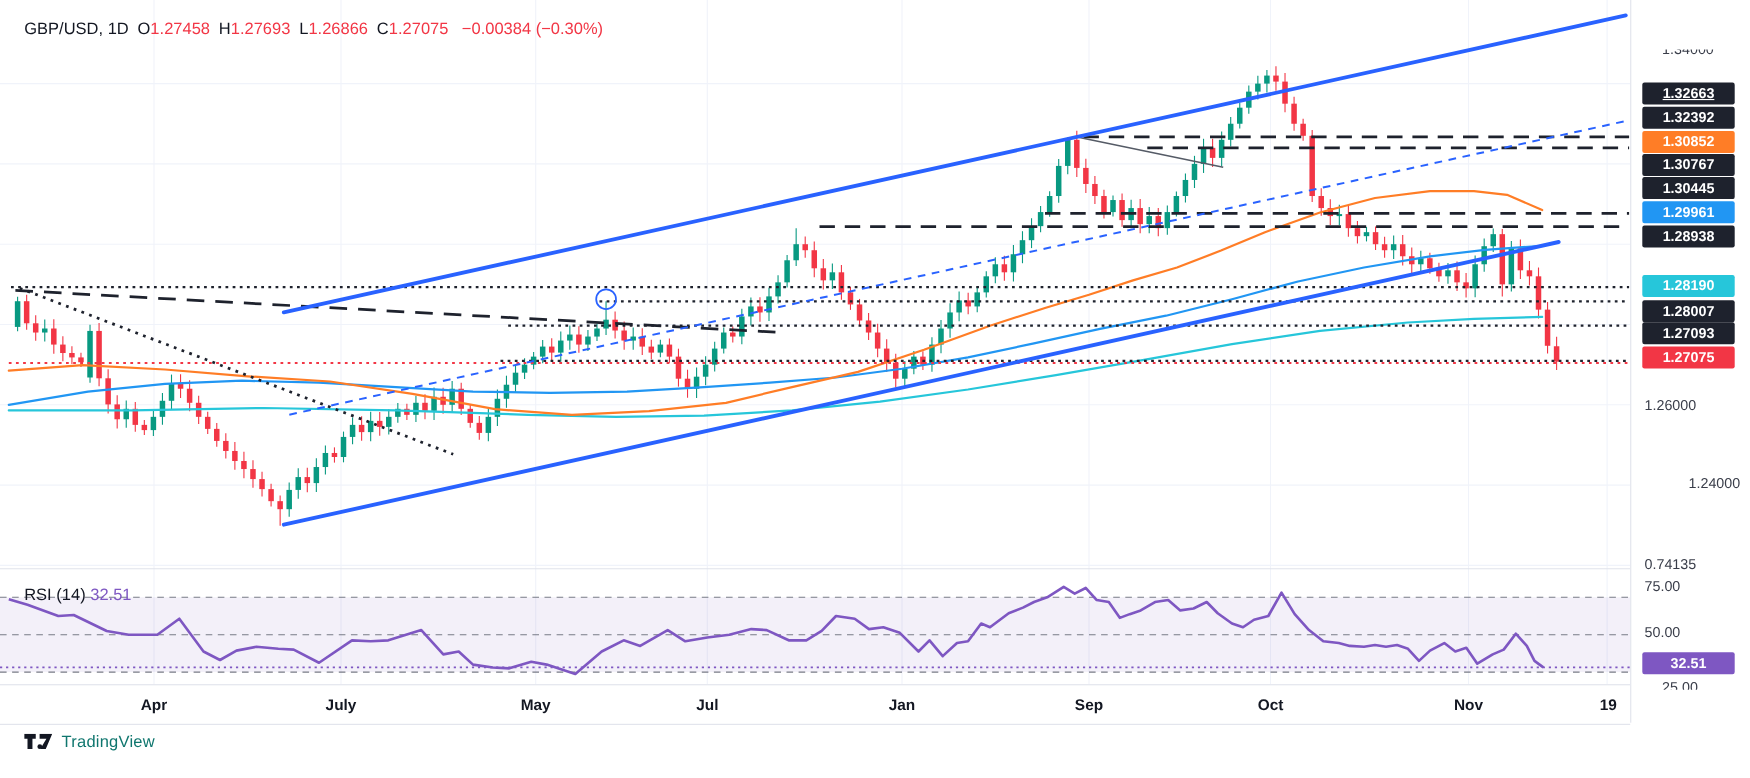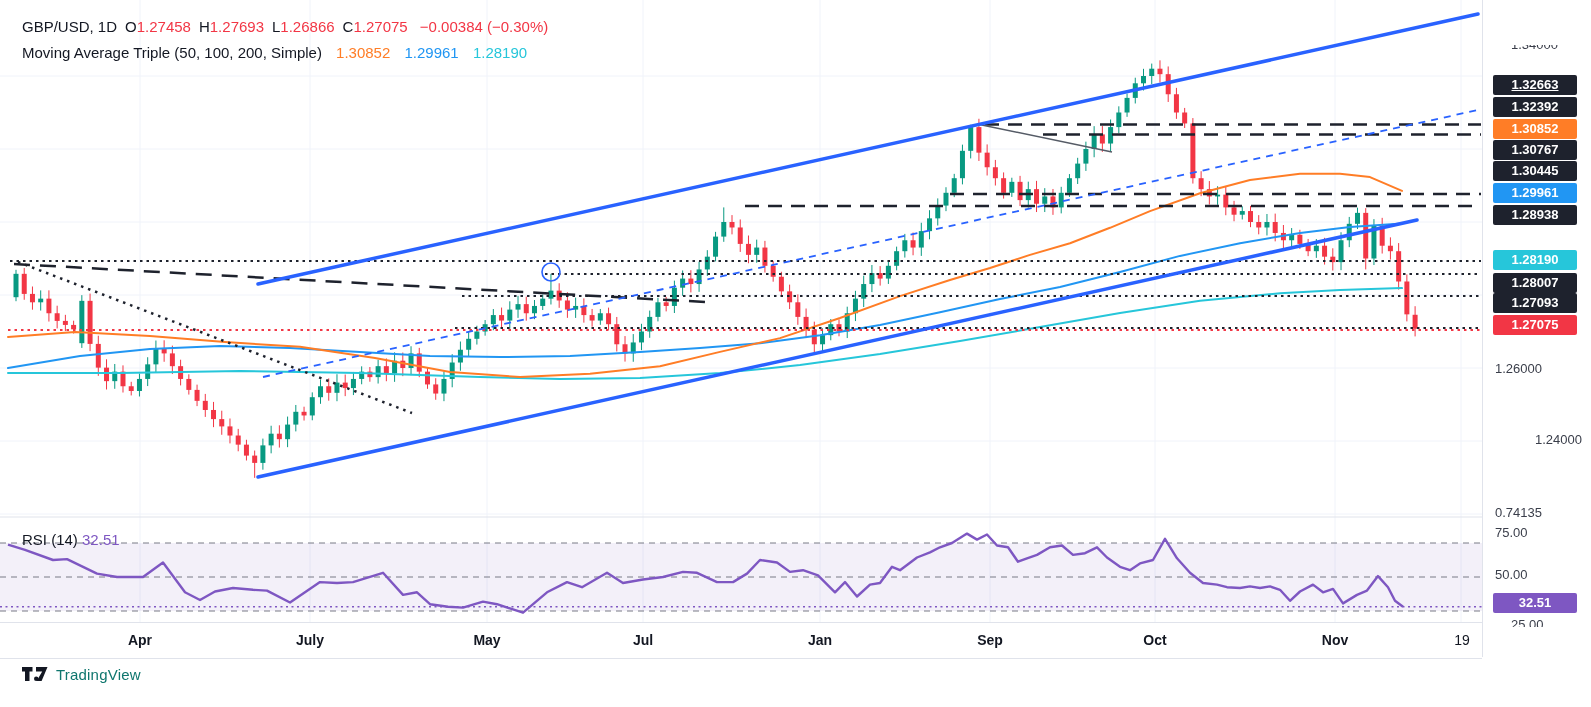--- a/index.html
+++ b/index.html
@@ -420,38 +420,32 @@
         <line x1="0" y1="606.733" x2="1482" y2="606.733" stroke="#7e57c2" stroke-width="1.6" stroke-dasharray="2,3.5"></line>
         <polyline points="8,544.7 25,549.8 53,560.0 67,559.1 97,573.6 117,577.0 143,577.0 163,562.5 185,592.3 200,600.0 215,591.5 233,588.0 253,589.8 267,590.6 290,602.5 320,582.1 337,583.0 353,582.1 383,572.8 403,594.9 417,592.3 430,604.2 448,606.8 463,607.6 483,601.6 497,604.2 523,612.7 547,592.3 567,582.1 582,587.2 607,572.8 623,583.0 643,579.5 663,577.0 683,571.9 697,572.8 717,582.1 733,582.1 747,573.6 760,560.0 777,562.5 790,571.9 803,570.2 818,575.3 835,592.3 845,582.1 857,596.5 870,584.6 880,583.0 892,566.8 900,570.2 917,557.5 930,552.4 940,547.3 952,543.0 967,533.6 977,539.6 987,534.5 997,545.5 1008,547.3 1018,561.7 1027,558.3 1037,554.9 1050,547.3 1062,545.5 1073,554.9 1085,553.2 1097,547.3 1107,557.5 1120,566.8 1130,570.2 1140,563.4 1153,560.0 1165,538.8 1177,558.3 1190,572.8 1203,583.0 1217,584.6 1227,587.2 1240,588.0 1250,586.4 1260,588.0 1270,586.4 1280,589.8 1290,600.8 1300,591.5 1313,584.6 1323,592.3 1333,588.9 1343,603.4 1357,594.9 1367,590.6 1378,576.1 1388,587.2 1395,600.8 1403,606.7" fill="none" stroke="#7e57c2" stroke-width="2.4" stroke-linejoin="round"></polyline>
         <text x="22" y="545" font-size="15" fill="#131722"><tspan>RSI (14)</tspan><tspan fill="#7e57c2"> 32.51</tspan></text>
       </svg>
 
     <div id="legend">
       <div>
         <span class="sym">GBP/USD, 1D</span><span class="ohlc-letter">O</span><span class="val-red">1.27458</span><span class="ohlc-letter">H</span><span class="val-red">1.27693</span><span class="ohlc-letter">L</span><span class="val-red">1.26866</span><span class="ohlc-letter">C</span><span class="val-red">1.27075</span>
         <span class="val-red" style="margin-left:8px;">−0.00384 (−0.30%)</span>
       </div>
-      <div>
-        <span>Moving Average Triple (50, 100, 200, Simple)</span>
-        <span class="ma-val" style="color:#ff7d26;">1.30852</span>
-        <span class="ma-val" style="color:#2196f3;">1.29961</span>
-        <span class="ma-val" style="color:#26c6da;">1.28190</span>
-      </div>
     </div>
 
     <div id="time-axis">
         <div class="tlabel" style="left: 140px;">Apr</div>
         <div class="tlabel" style="left: 310px;">July</div>
         <div class="tlabel" style="left: 487px;">May</div>
         <div class="tlabel" style="left: 643px;">Jul</div>
         <div class="tlabel" style="left: 820px;">Jan</div>
         <div class="tlabel" style="left: 990px;">Sep</div>
         <div class="tlabel" style="left: 1155px;">Oct</div>
         <div class="tlabel" style="left: 1335px;">Nov</div>
-        <div class="tlabel plain" style="left: 1462px;">19</div>
+        <div class="tlabel plain" style="left: 1462px; font-weight: bold;">19</div>
       </div>
   </div>
 
   <div id="price-axis">
       <div class="clipbox" style="top: 45px; height: 10px;">
         <span style="top: -8px;">1.34000</span>
       </div>
       <div class="badge" style="background: rgb(30, 34, 45); top: 75px; text-decoration: underline;">1.32663</div>
       <div class="badge" style="background: rgb(30, 34, 45); top: 97px;">1.32392</div>
       <div class="badge" style="background: rgb(255, 125, 38); top: 119px;">1.30852</div>

